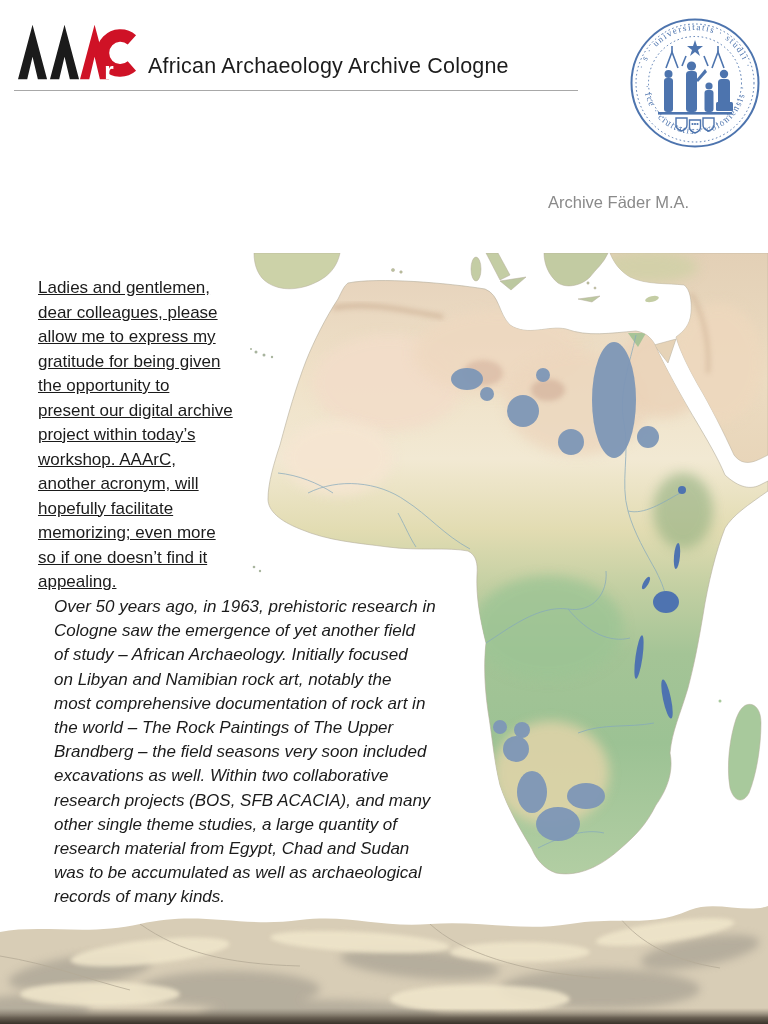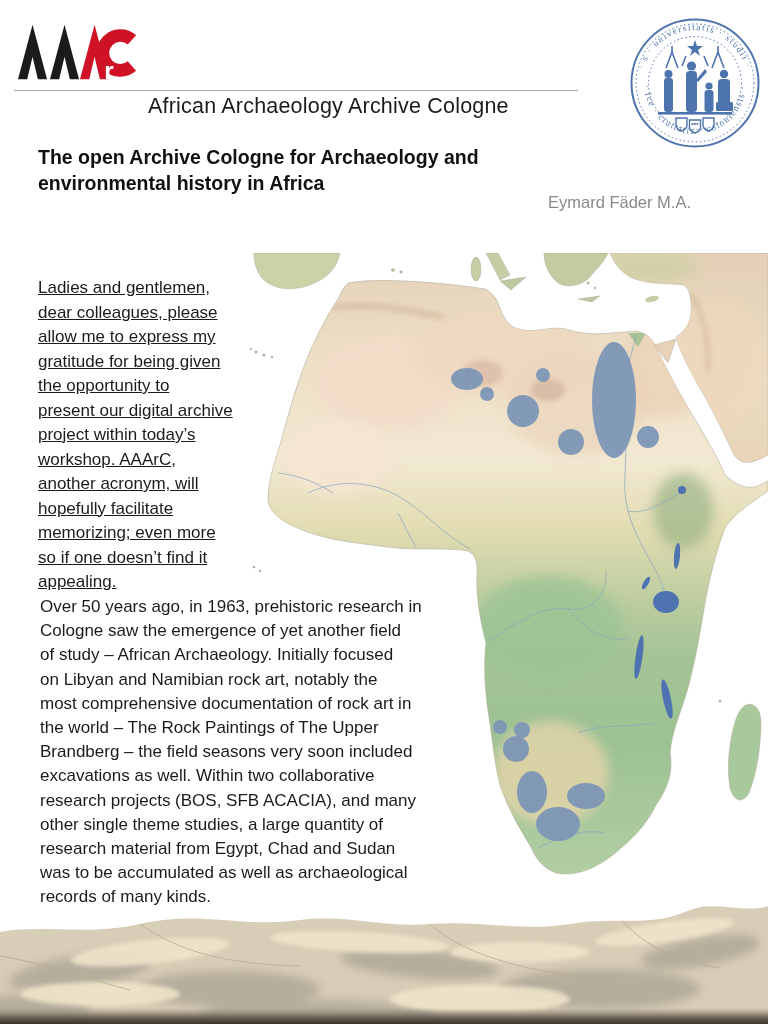--- a/index.html
+++ b/index.html
@@ -4,39 +4,39 @@
 <style>
   html,body{margin:0;padding:0;background:#e9e9e9;}
   .page{
     position:relative;width:768px;height:1024px;margin:0 auto;
     background:#ffffff;overflow:hidden;
     font-family:"Liberation Sans",sans-serif;color:#191919;
   }
   .logo{position:absolute;left:18px;top:22px;width:126px;height:60px;}
   .header-title{
     position:absolute;left:148px;top:54px;font-size:21.5px;color:#1c1c1c;
-    letter-spacing:.2px;white-space:nowrap;margin-top:40px;
+    letter-spacing:.2px;white-space:nowrap;
   }
   .header-rule{
     position:absolute;left:14px;top:90px;width:564px;height:0;
     border-top:1.5px solid #a8a8a8;
   }
   .seal{position:absolute;left:628px;top:16px;width:134px;height:134px;}
   .heading{
     position:absolute;left:38px;top:144px;width:540px;margin:0;
     font-size:19.5px;font-weight:bold;line-height:26px;color:#111;
     white-space:pre-line;z-index:3;
   }
   .author{
     position:absolute;left:548px;top:193px;font-size:16.5px;color:#8a8a8a;
     z-index:3;white-space:nowrap;
   }
   .para{white-space:pre-line;position:absolute;z-index:3;color:#1b1b1b;}
   .para1{left:38px;top:259px;width:250px;font-size:17px;line-height:24.5px;text-decoration:underline;}
-  .para2{left:40px;top:578px;width:462px;font-size:17px;line-height:24.2px;}
+  .para2{left:54px;top:578px;width:462px;font-size:17px;line-height:24.2px;font-style:italic;}
   .map{position:absolute;left:248px;top:253px;width:520px;height:652px;z-index:1;}
   .dunes{position:absolute;left:0;top:894px;width:768px;height:130px;z-index:2;}
 </style>
 </head>
 <body>
 
 <div class="page">
 
   <svg class="logo" viewBox="0 0 130 60" aria-label="AAArC logo">
     <g>
@@ -106,23 +106,21 @@
         <path d="M75,102 h11 v7 q0,4 -5.5,6 q-5.5,-2 -5.5,-6 Z"></path>
       </g>
       <g stroke="none">
         <circle cx="64.5" cy="108" r="1.1"></circle>
           <circle cx="67" cy="108" r="1.1"></circle>
           <circle cx="69.5" cy="108" r="1.1"></circle>
       </g>
     </g>
   </svg>
 
-  <h1 class="heading">The open Archive Cologne for Archaeology and
-environmental history in Africa</h1>
-  <div class="author">Eymard Fäder M.A.</div>
+  <div class="author">Archive Fäder M.A.</div>
 
   <svg class="map" viewBox="0 0 520 652" aria-label="Map of Africa">
     <defs>
       <linearGradient id="africaGrad" x1="0" y1="0" x2="0" y2="1">
         <stop offset="0%" stop-color="#e7d4bd"></stop>
         <stop offset="16%" stop-color="#efe1c8"></stop>
         <stop offset="30%" stop-color="#f2e9d3"></stop>
         <stop offset="42%" stop-color="#e2dcb2"></stop>
         <stop offset="52%" stop-color="#c2cfa2"></stop>
         <stop offset="63%" stop-color="#a4c496"></stop>

